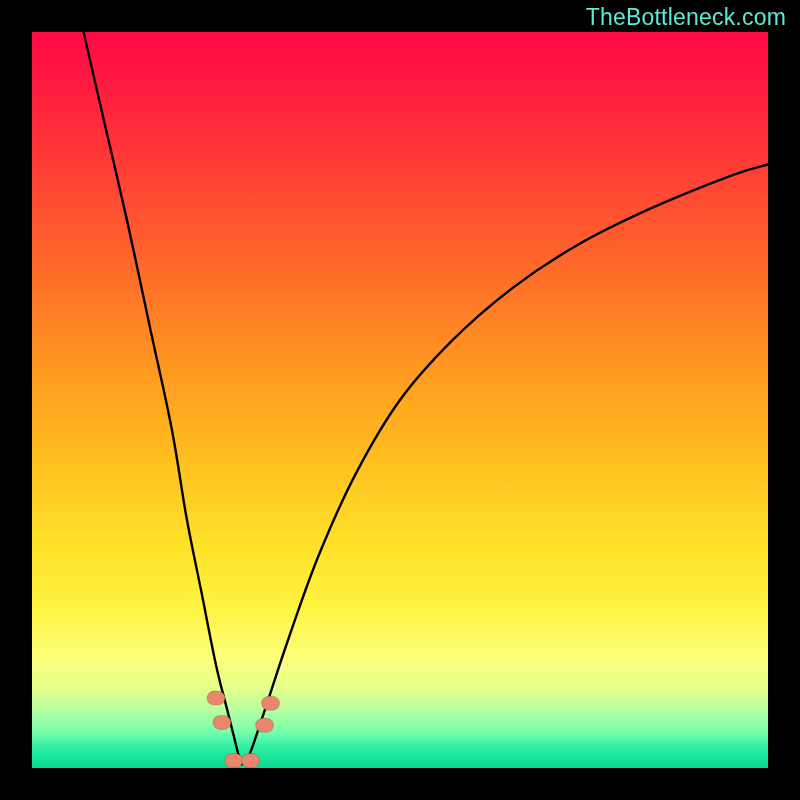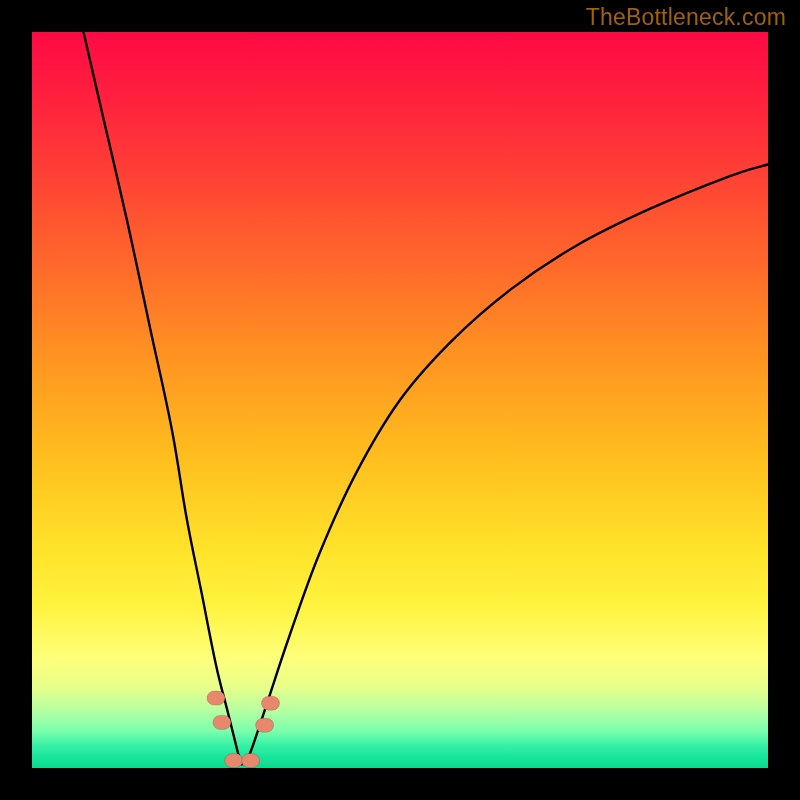--- a/index.html
+++ b/index.html
@@ -14,21 +14,21 @@
   .frame {
     position: relative;
     width: 800px;
     height: 800px;
     background: #000;
   }
   .watermark {
     position: absolute;
     top: 4px;
     right: 14px;
-    color: #a16207;
+    color: #5eead4;
     font-size: 23px;
     font-weight: 400;
     letter-spacing: 0.2px;
     z-index: 10;
   }
   .plot-area {
     position: absolute;
     left: 32px;
     top: 32px;
     width: 736px;

